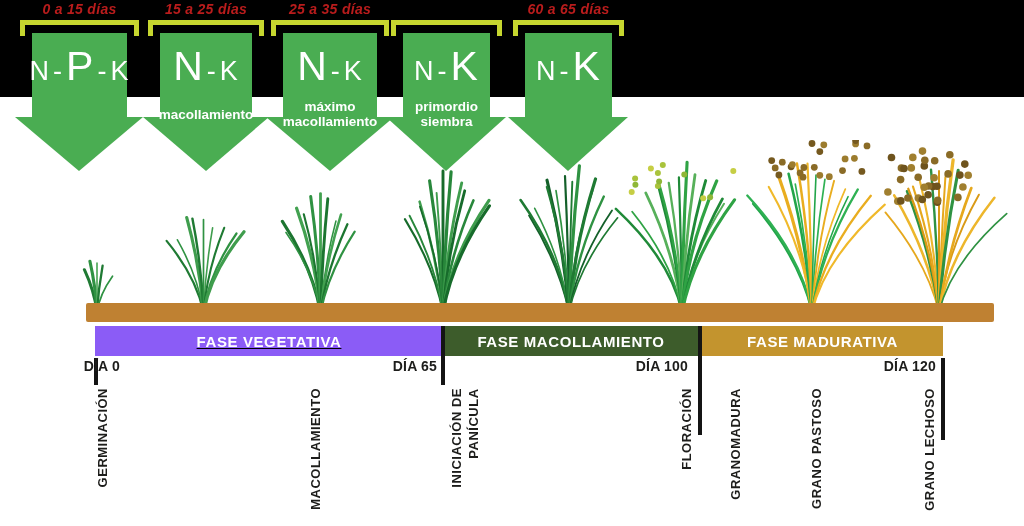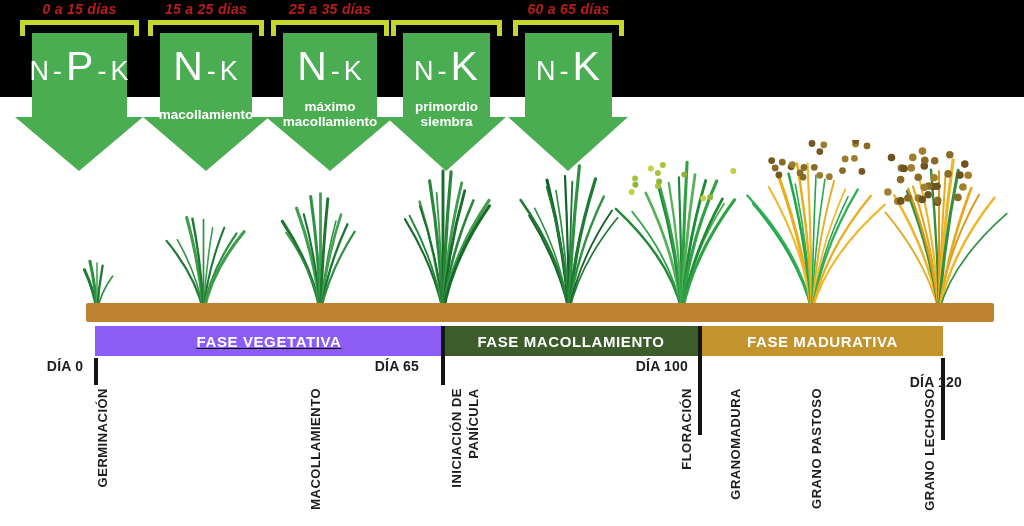--- a/index.html
+++ b/index.html
@@ -27,21 +27,21 @@
   
   .plant{position:absolute;}
   #soil-bar{position:absolute;left:86px;top:303px;width:908px;height:19px;border-radius:2px;}
   
   .pbar{position:absolute;top:326px;height:30px;display:flex;align-items:center;justify-content:center;}
   .pbar span{color:#fff;font-weight:bold;font-size:15px;letter-spacing:.6px;}
   
   .tick{position:absolute;width:4px;background:#141414;}
   .day{position:absolute;top:358px;width:110px;text-align:right;font-weight:bold;
        font-size:14px;color:#1d1d1b;letter-spacing:.2px;}
-  .day.first{text-align:center;}
+  .day.first{text-align:right;}
   .stage-label{position:absolute;top:388px;writing-mode:vertical-rl;transform:rotate(180deg);
        font-weight:bold;font-size:13px;color:#1d1d1b;letter-spacing:.5px;line-height:1.3;
        white-space:pre-line;text-align:end;}
 </style>
 </head>
 <body>
 
 <div id="stage">
   <div id="black-band"></div>
   <div id="arrows">
@@ -297,23 +297,23 @@
         <span>FASE MACOLLAMIENTO</span>
       </div>
       <div class="pbar" style="left: 702px; width: 241px; background: rgb(195, 148, 46);">
         <span>FASE MADURATIVA</span>
       </div>
       <div class="tick" style="left: 94px; top: 358px; height: 27px;"></div>
       <div class="tick" style="left: 441px; top: 326px; height: 59px;"></div>
       <div class="tick" style="left: 698px; top: 326px; height: 109px;"></div>
       <div class="tick" style="left: 941px; top: 358px; height: 82px;"></div>
       <div class="day first" style="left: 10px;">DÍA 0</div>
-      <div class="day" style="left: 309px;">DÍA 65</div>
+      <div class="day" style="left: 327px;">DÍA 65</div>
       <div class="day" style="left: 578px;">DÍA 100</div>
-      <div class="day" style="left: 852px; margin-top: 16px;">DÍA 120</div>
+      <div class="day" style="left: 826px;">DÍA 120</div>
       <div class="stage-label" style="left: 95px;">GERMINACIÓN</div>
       <div class="stage-label" style="left: 308px;">MACOLLAMIENTO</div>
       <div class="stage-label" style="left: 449px;">INICIACIÓN DE
 PANÍCULA</div>
       <div class="stage-label" style="left: 679px;">FLORACIÓN</div>
       <div class="stage-label" style="left: 728px;">GRANOMADURA</div>
       <div class="stage-label" style="left: 809px;">GRANO PASTOSO</div>
       <div class="stage-label" style="left: 922px;">GRANO LECHOSO</div>
     </div>
 </div>

